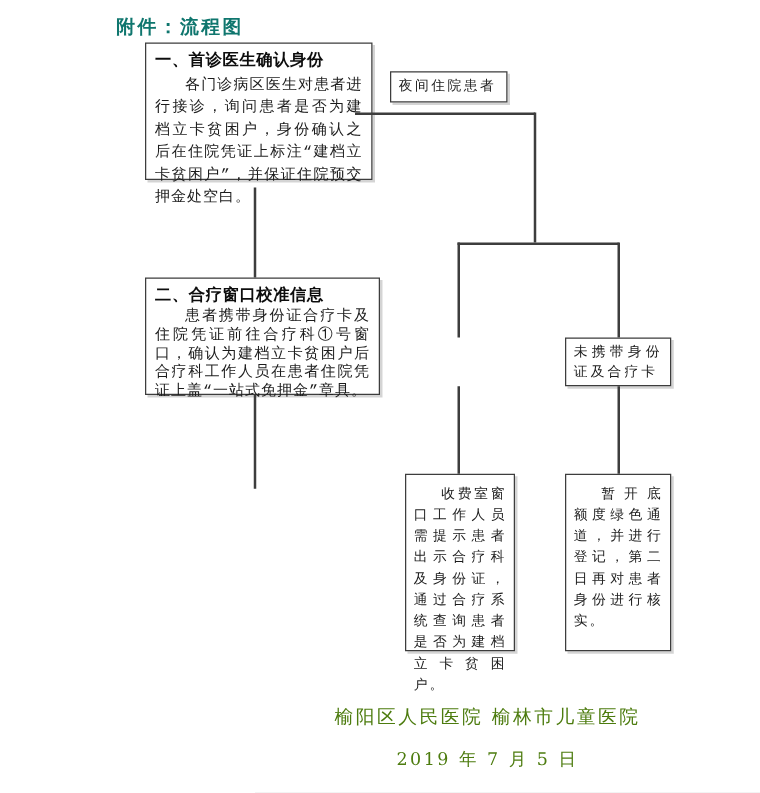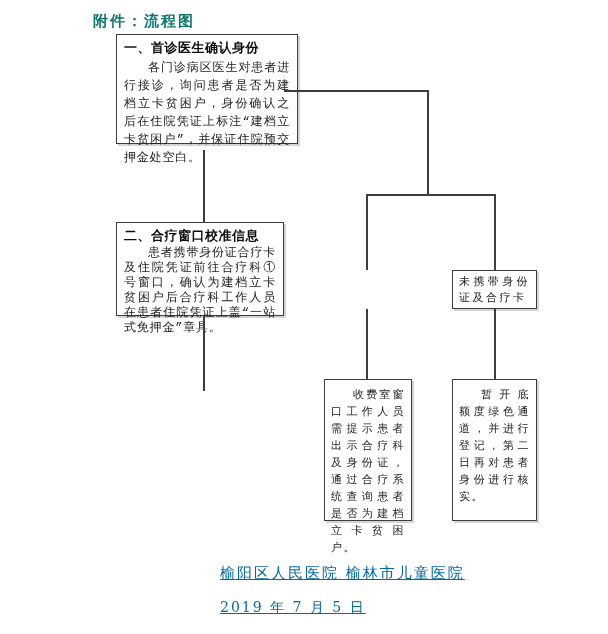--- a/index.html
+++ b/index.html
@@ -64,40 +64,43 @@
     line-height: 17px;
     letter-spacing: 1.5px;
     text-align: justify;
     text-align-last: left;
     text-indent: 2em;
   }
   .connector { position: absolute; background: #3d3d3d; }
   .footer-line {
     position: absolute;
     width: 340px;
+    text-align: center;
     font-size: 15px;
     letter-spacing: 2px;
-    color: #0369a1;
-    text-decoration: underline;
+    color: #4d7c0f;
   }
 </style>
 </head>
 <body>
 
 <div class="page">
 
   <div class="doc-title">附件：流程图</div>
 
   <div class="fbox step-box" id="box1" style="left:116px; top:24px; width:182px; height:110px;margin-top:10px;">
     <div class="step-title">一、首诊医生确认身份</div>
     <div class="step-body">各门诊病区医生对患者进行接诊，询问患者是否为建档立卡贫困户，身份确认之后在住院凭证上标注“建档立卡贫困户”，并保证住院预交押金处空白。</div>
   </div>
 
+  <div class="fbox small-box" style="left:312px; top:57px; width:94px; height:25px; letter-spacing:2px; white-space:nowrap;">
+    <span>夜间住院患者</span>
+  </div>
 
-  <div class="fbox step-box" id="box2" style="left:116px; top:222px; width:168px; height:94px;">
+  <div class="fbox step-box" id="box2" style="left:116px; top:222px; width:188px; height:94px;">
     <div class="step-title">二、合疗窗口校准信息</div>
     <div class="step-body">患者携带身份证合疗卡及住院凭证前往合疗科①号窗口，确认为建档立卡贫困户后合疗科工作人员在患者住院凭证上盖“一站式免押金”章具。</div>
   </div>
 
 
 
   <div class="fbox small-box" style="left:452px; top:270px; width:85px; height:39px;">
     <span>未携带身份证及合疗卡</span>
   </div>
 

